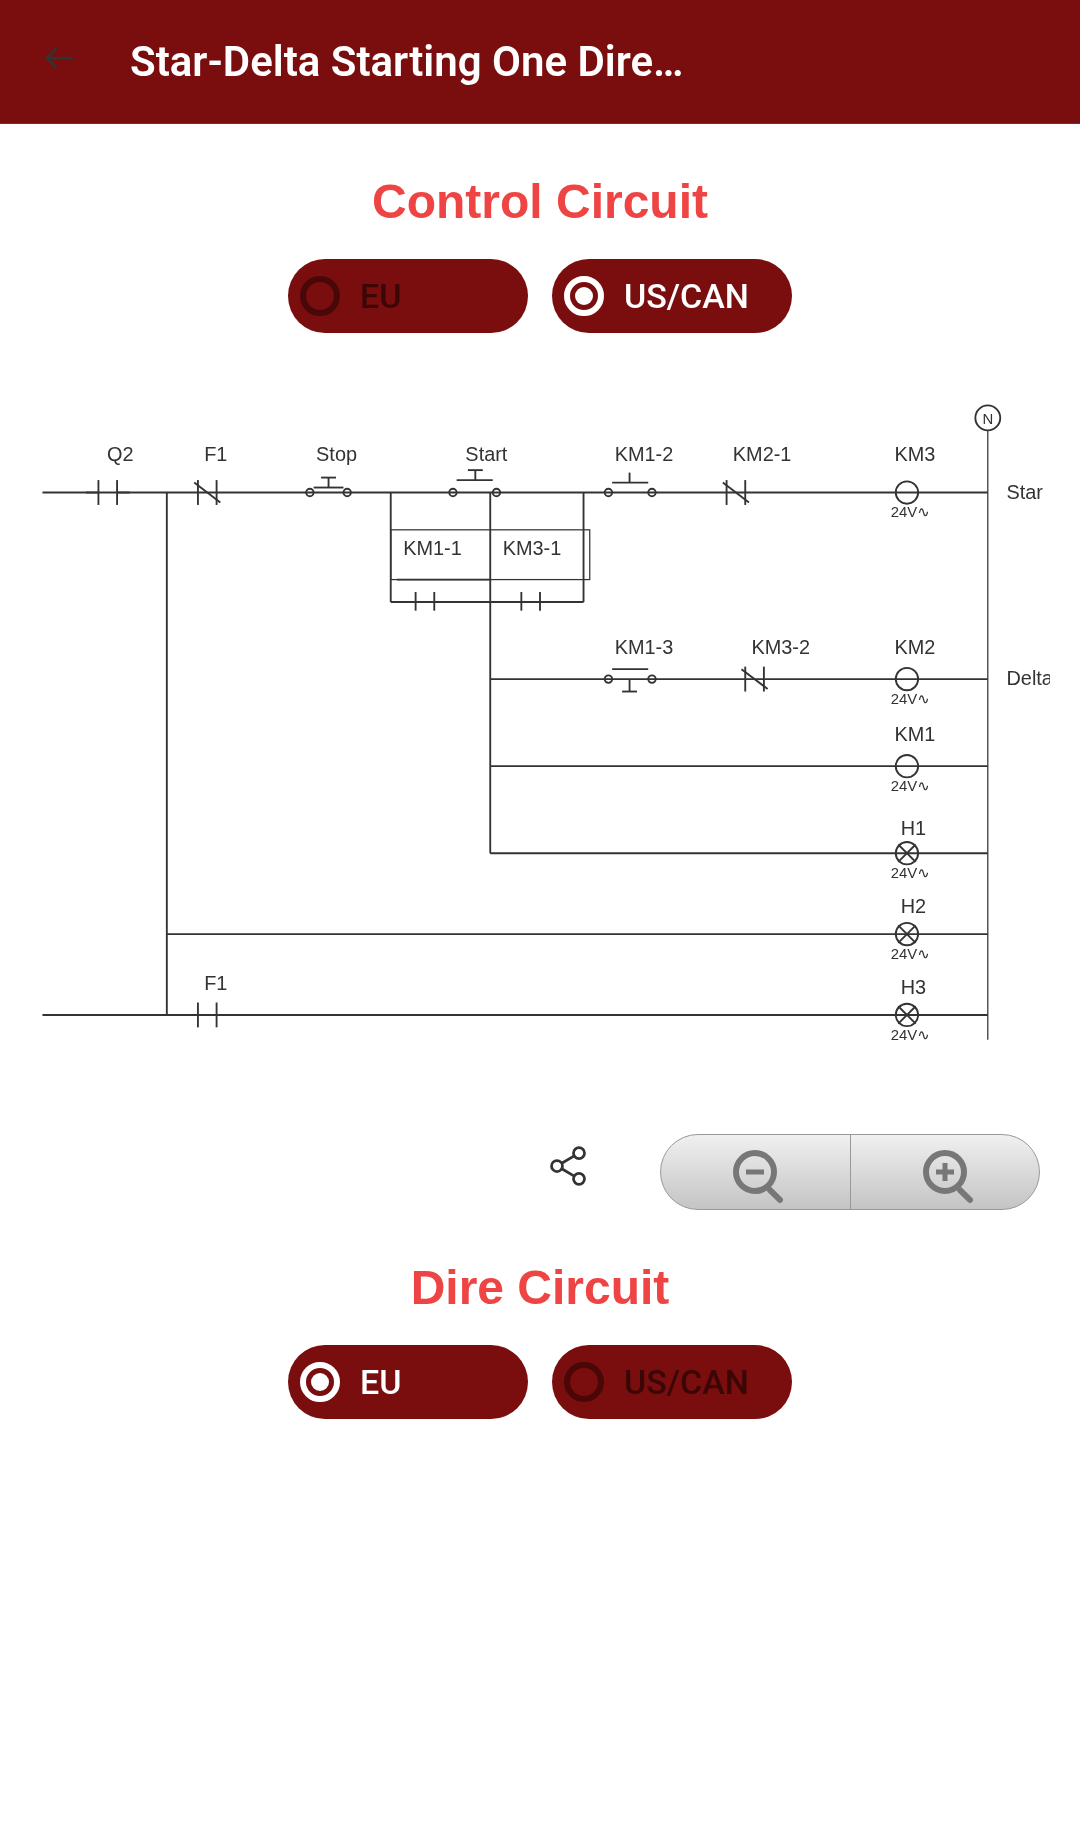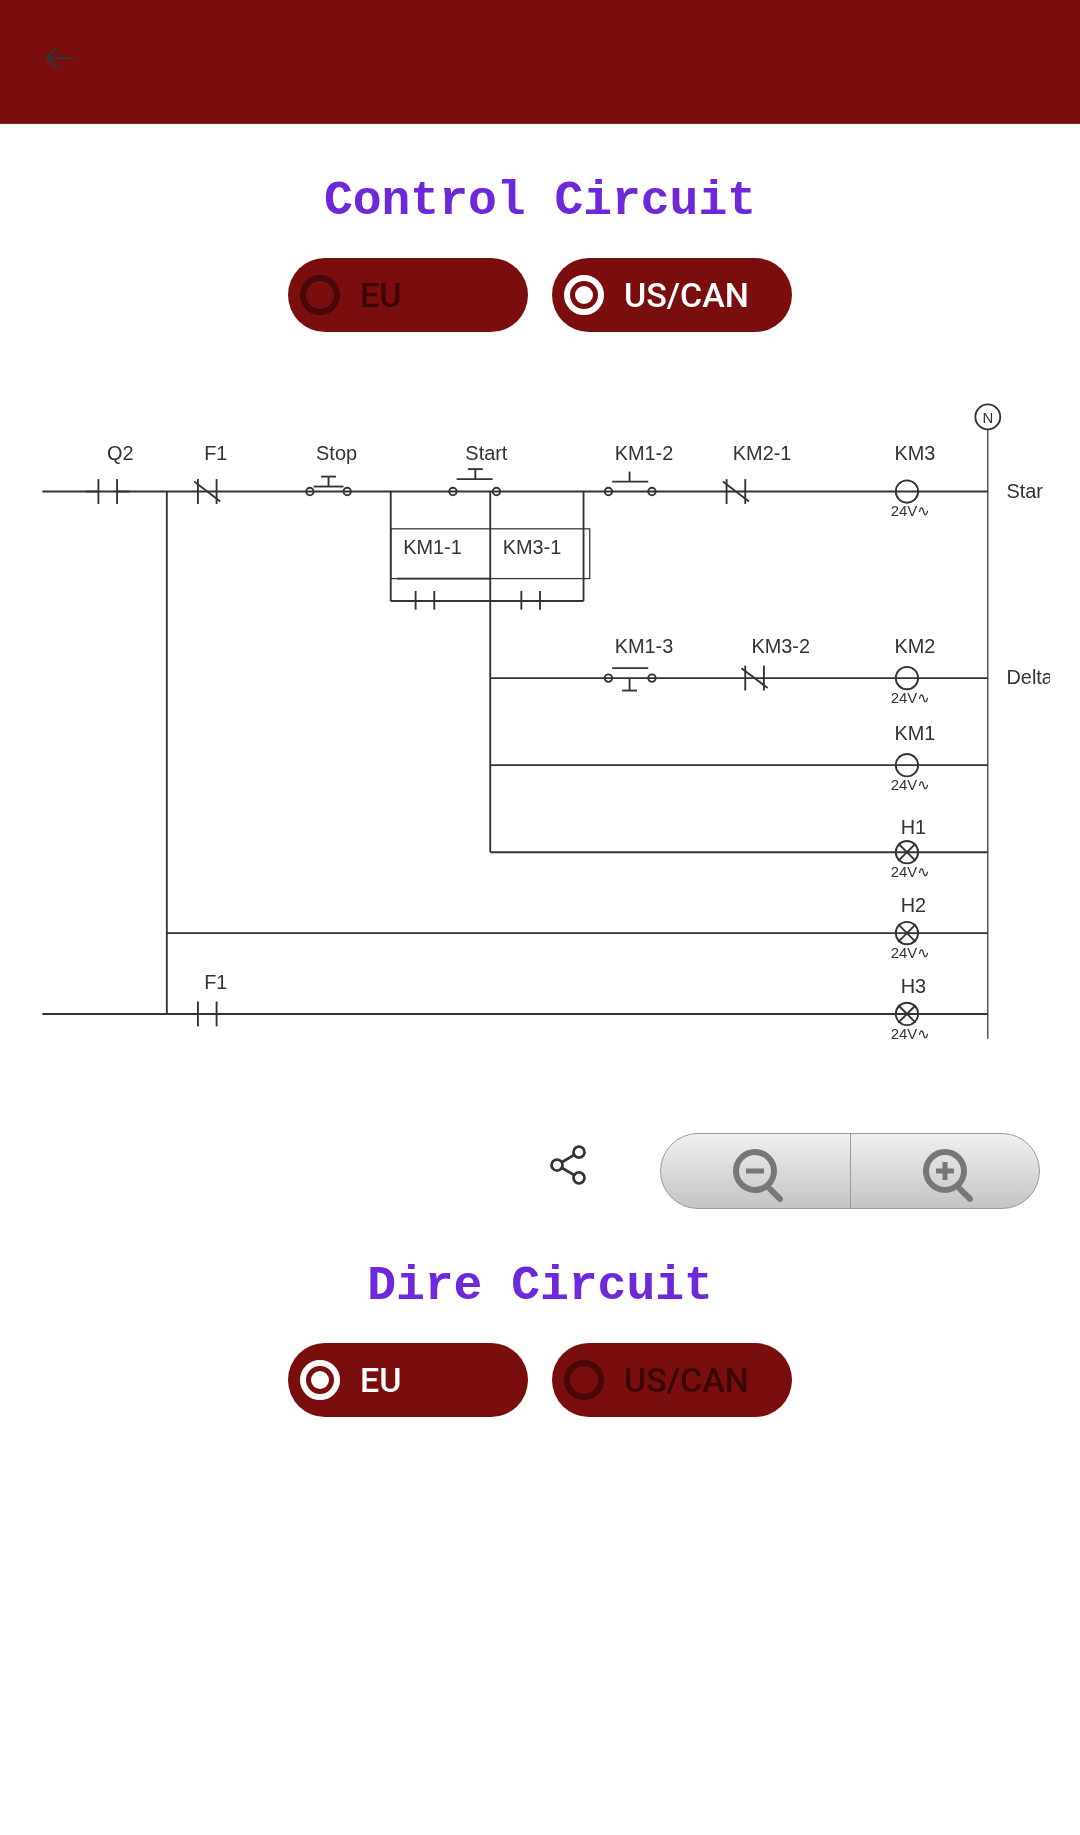--- a/index.html
+++ b/index.html
@@ -1,20 +1,20 @@
 <!DOCTYPE html>
 <html><head>
 <meta charset="utf-8">
 <style>
 *{margin:0;padding:0;box-sizing:border-box;font-family:-apple-system,BlinkMacSystemFont,"Segoe UI",Roboto,Arial,sans-serif}
 body{width:1080px;background:#fff}
 .header{background:#7a0e0e;height:124px;display:flex;align-items:center;padding:0 20px;border-bottom:1px solid rgba(255,255,255,.1)}
 .back{color:#fff;font-size:46px;padding:10px 20px;cursor:pointer}
 .title{color:#fff;font-size:42px;font-weight:600;margin-left:30px;white-space:nowrap;overflow:hidden;text-overflow:ellipsis}
-.section-title{text-align:center;font-size:48px;font-weight:700;font-family:Liberation Mono, monospace;color:#6d28d9;margin:50px 0 30px}
+.section-title{text-align:center;font-size:48px;font-weight:700;font-family:Liberation Sans, sans-serif;color:#ef4444;margin:50px 0 30px}
 .toggle-row{display:flex;justify-content:center;gap:24px;margin-bottom:40px}
 .pill{width:240px;height:74px;border-radius:40px;background:#7a0e0e;display:flex;align-items:center;cursor:pointer;padding-left:12px}
 .radio{width:40px;height:40px;border-radius:50%;border:6px solid #4a0707;margin-right:20px;flex-shrink:0}
 .radio.on{border-color:#fff;position:relative}
 .radio.on::after{content:"";position:absolute;inset:5px;border-radius:50%;background:#fff}
 .pill-label{font-size:34px;font-weight:500;color:#3a0606}
 .pill.active .pill-label{color:#fff}
 .diagram-wrap{padding:20px 30px;min-height:620px}
 .actions{display:flex;align-items:center;justify-content:flex-end;gap:70px;padding:0 40px;margin-top:20px}
 .share{font-size:44px;color:#000;cursor:pointer}
@@ -34,20 +34,21 @@
 </style>
 </head>
 <body>
 
 <div class="header">
   <span class="back">
     <svg width="40" height="40" viewBox="0 0 24 24" style="stroke:#fff;stroke-width:2.5;fill:none">
         <path d="M20 12H4M10 6l-6 6 6 6"></path>
       </svg>
   </span>
+  <span class="title">Star-Delta Starting One Dire…</span>
 </div>
 
 <div class="section-title">Control Circuit</div>
 <div class="toggle-row">
   <div class="pill">
     <span class="radio"></span>
     <span class="pill-label">EU</span>
   </div>
   <div class="pill active">
     <span class="radio on"></span>

